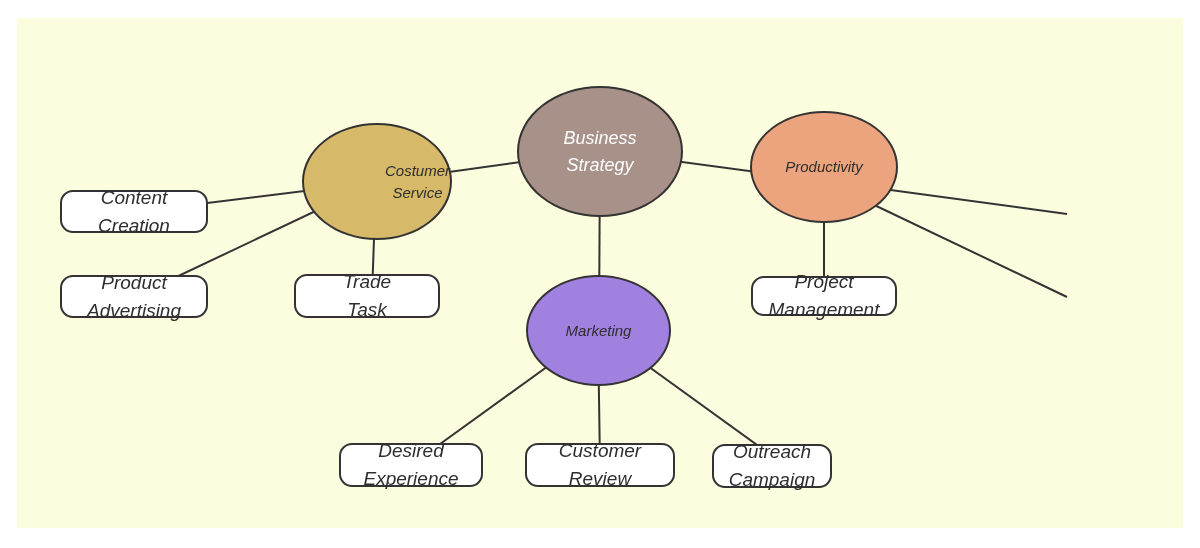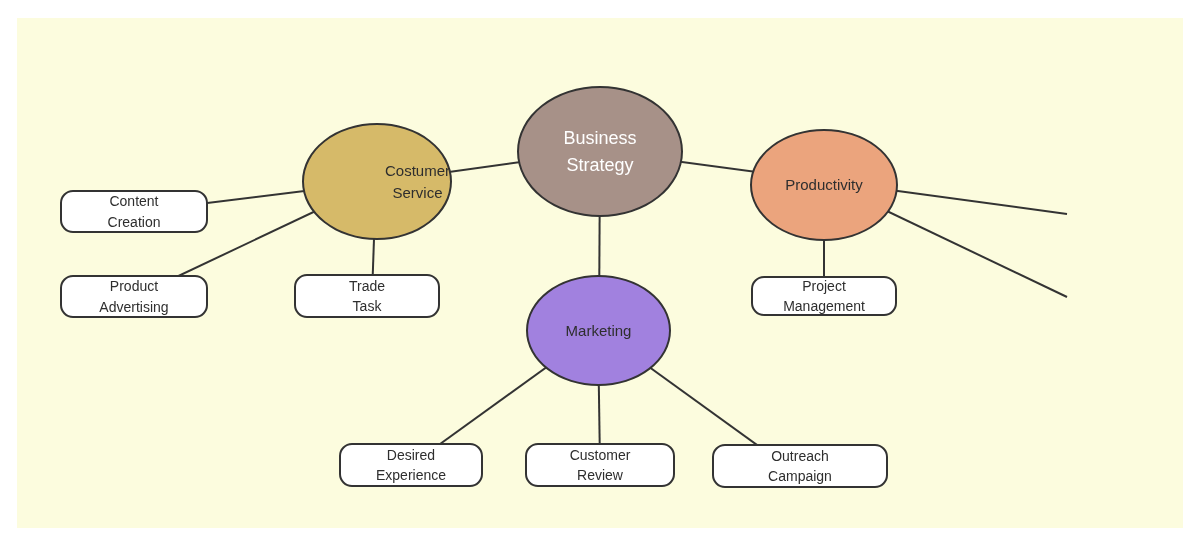--- a/index.html
+++ b/index.html
@@ -2,24 +2,24 @@
 <html><head>
 <meta charset="utf-8">
 <style>
   html,body{margin:0;padding:0;background:#ffffff;font-family:"Liberation Sans",sans-serif;}
   #stage{position:relative;width:1200px;height:548px;background:#ffffff;overflow:hidden;}
   #canvas{position:absolute;left:17px;top:18px;width:1166px;height:510px;background:#FCFCDE;}
   svg.edges{position:absolute;left:0;top:0;width:1200px;height:548px;z-index:1;}
   svg.edges line{stroke:#333333;stroke-width:2;}
   .node{position:absolute;z-index:2;display:flex;align-items:center;justify-content:center;
         text-align:center;box-sizing:border-box;cursor:pointer;}
-  .nlabel{white-space:pre-line;line-height:1.45;pointer-events:none;}
+  .nlabel{white-space:pre-line;line-height:1.45;pointer-events:none;font-style:italic;}
   .ellipse{border:2px solid #333333;border-radius:50%;}
   .leaf{background:#ffffff;border:2px solid #333333;border-radius:13px;
-        font-size:14px;color:#2E2E2E;}
+        font-size:19px;color:#2E2E2E;}
   .n-center{background:#A79188;color:#ffffff;font-size:18px;}
   .n-cs{background:#D6BA69;color:#2E2E2E;font-size:15px;justify-content:flex-end;}
   .n-prod{background:#EBA47D;color:#2E2E2E;font-size:15px;}
   .n-mkt{background:#A181DF;color:#2E2E2E;font-size:15px;align-items:center;}
 </style>
 </head>
 <body>
 
 <div id="stage">
   <div id="canvas"></div>
@@ -42,21 +42,21 @@
   <div class="node ellipse n-center" style="left:517px;top:86px;width:166px;height:131px">
     <span class="nlabel">Business
 Strategy</span>
   </div>
 
   <div class="node ellipse n-cs" style="left:302px;top:123px;width:150px;height:117px">
     <span class="nlabel">Costumer
 Service</span>
   </div>
 
-  <div class="node ellipse n-prod" style="left:750px;top:129px;width:148px;height:112px">
+  <div class="node ellipse n-prod" style="left:750px;top:111px;width:148px;height:112px">
     <span class="nlabel">Productivity</span>
   </div>
 
   <div class="node ellipse n-mkt" style="left:526px;top:275px;width:145px;height:111px">
     <span class="nlabel">Marketing</span>
   </div>
 
   <div class="node leaf" style="left:60px;top:190px;width:148px;height:43px">
     <span class="nlabel">Content
 Creation</span>
@@ -82,17 +82,17 @@
   <div class="node leaf" style="left:339px;top:443px;width:144px;height:44px">
     <span class="nlabel">Desired
 Experience</span>
   </div>
 
   <div class="node leaf" style="left:525px;top:443px;width:150px;height:44px">
     <span class="nlabel">Customer
 Review</span>
   </div>
 
-  <div class="node leaf" style="left:712px;top:444px;width:176px;height:44px">
+  <div class="node leaf" style="left:712px;top:444px;width:120px;height:44px">
     <span class="nlabel">Outreach
 Campaign</span>
   </div>
 </div>
 
 </body></html>

